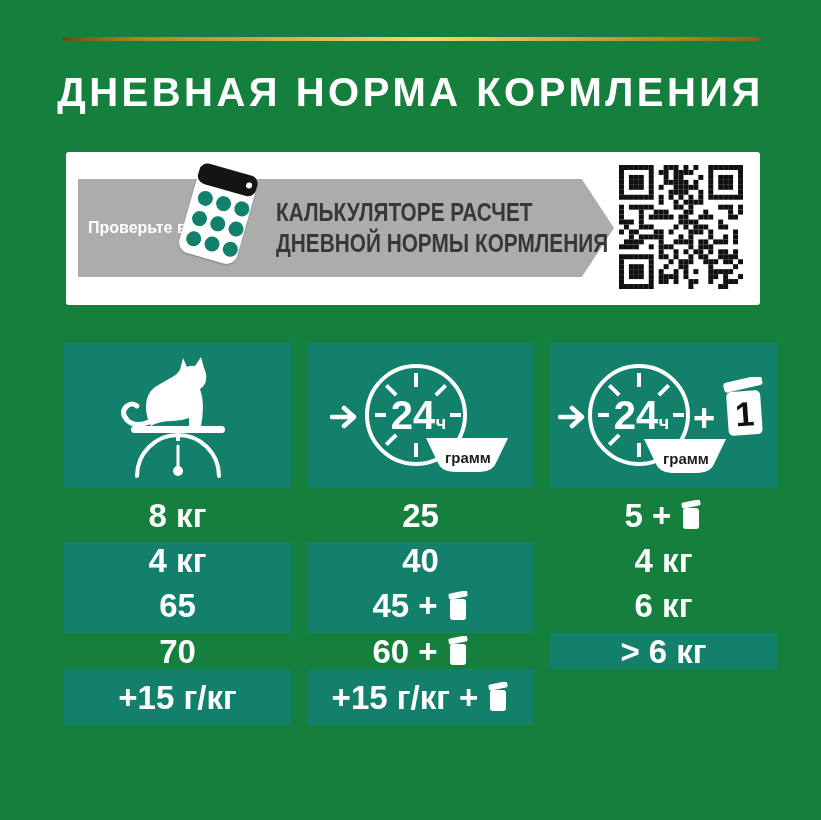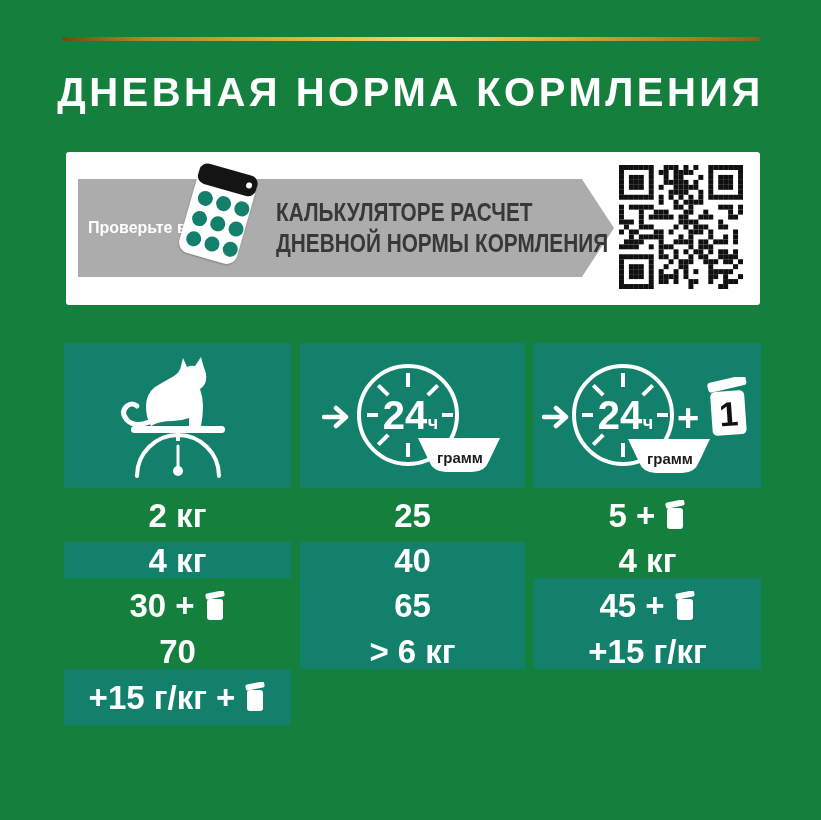--- a/index.html
+++ b/index.html
@@ -23,21 +23,21 @@
   .calc-bar{position:absolute;left:0;top:0;width:60px;height:21px;background:#141414;border-radius:8px;}
   .calc-dot{position:absolute;right:5px;top:7px;width:6px;height:6px;border-radius:50%;background:#fff;}
   .calc-btn{position:absolute;width:15px;height:15px;border-radius:50%;background:#12806B;}
   .banner-text{left:210px;top:27px;height:98px;display:flex;flex-direction:column;justify-content:center;
     font-size:26px;font-weight:bold;color:#383838;line-height:31px;white-space:nowrap;
     transform:scaleX(0.8);transform-origin:left center;letter-spacing:0;}
   .qr{left:553px;top:13px;}
 
   
   .ftable{left:64px;top:343px;width:693px;display:grid;grid-template-columns:227px 225px 227px;
-    grid-template-rows:145px 54px 36px 55px 36px 56px 43px;column-gap:9px;}
+    grid-template-rows:145px 54px 36px 55px 36px 56px 43px;column-gap:17px;}
   .cell{display:flex;align-items:center;justify-content:center;color:#fff;font-weight:bold;font-size:33px;line-height:1;}
   .teal{background:#12806B;}
   .hdr{position:relative;}
   .mixed{gap:9px;}
   .can{width:22px;height:30px;}
 
   svg text{font-family:"Liberation Sans","DejaVu Sans",sans-serif;}
 </style>
 </head>
 <body>
@@ -463,21 +463,21 @@
       <svg class="abs" style="left:172px;top:34px" width="45" height="60" viewBox="0 0 45 60">
         <g transform="rotate(-4 22 30)">
           <rect x="3" y="2" width="39" height="10" rx="3" transform="rotate(-9 22 7)" fill="#fff"></rect>
           <rect x="5" y="14" width="34" height="44" rx="5" fill="#fff"></rect>
           <text x="22" y="49" font-size="34" font-weight="bold" fill="#111" text-anchor="middle">1</text>
         </g>
       </svg>
     </div>
 
     <div class="cell">
-        <span>2 кг</span>
+        <span>8 кг</span>
       </div>
     <div class="cell">
         <span>25</span>
       </div>
     <div class="cell mixed">
         <span>5 +</span>
         <svg class="can" viewBox="0 0 22 30">
           <use href="#canShape"></use>
         </svg>
       </div>
@@ -485,39 +485,42 @@
     <div class="cell teal">
         <span>4 кг</span>
       </div>
     <div class="cell teal">
         <span>40</span>
       </div>
 
     <div class="cell">
         <span>4 кг</span>
       </div>
-    <div class="cell mixed">
-        <span>30 +</span>
-        <svg class="can" viewBox="0 0 22 30">
-          <use href="#canShape"></use>
-        </svg>
-      </div>
 
     <div class="cell teal">
         <span>65</span>
       </div>
     <div class="cell teal mixed">
         <span>45 +</span>
         <svg class="can" viewBox="0 0 22 30">
           <use href="#canShape"></use>
         </svg>
       </div>
 
     <div class="cell">
+        <span>6 кг</span>
+      </div>
+    <div class="cell">
         <span>70</span>
+      </div>
+    <div class="cell mixed">
+        <span>60 +</span>
+        <svg class="can" viewBox="0 0 22 30">
+          <use href="#canShape"></use>
+        </svg>
       </div>
 
     <div class="cell teal">
         <span>&gt; 6 кг</span>
       </div>
     <div class="cell teal">
         <span>+15 г/кг</span>
       </div>
     <div class="cell teal mixed">
         <span>+15 г/кг +</span>

